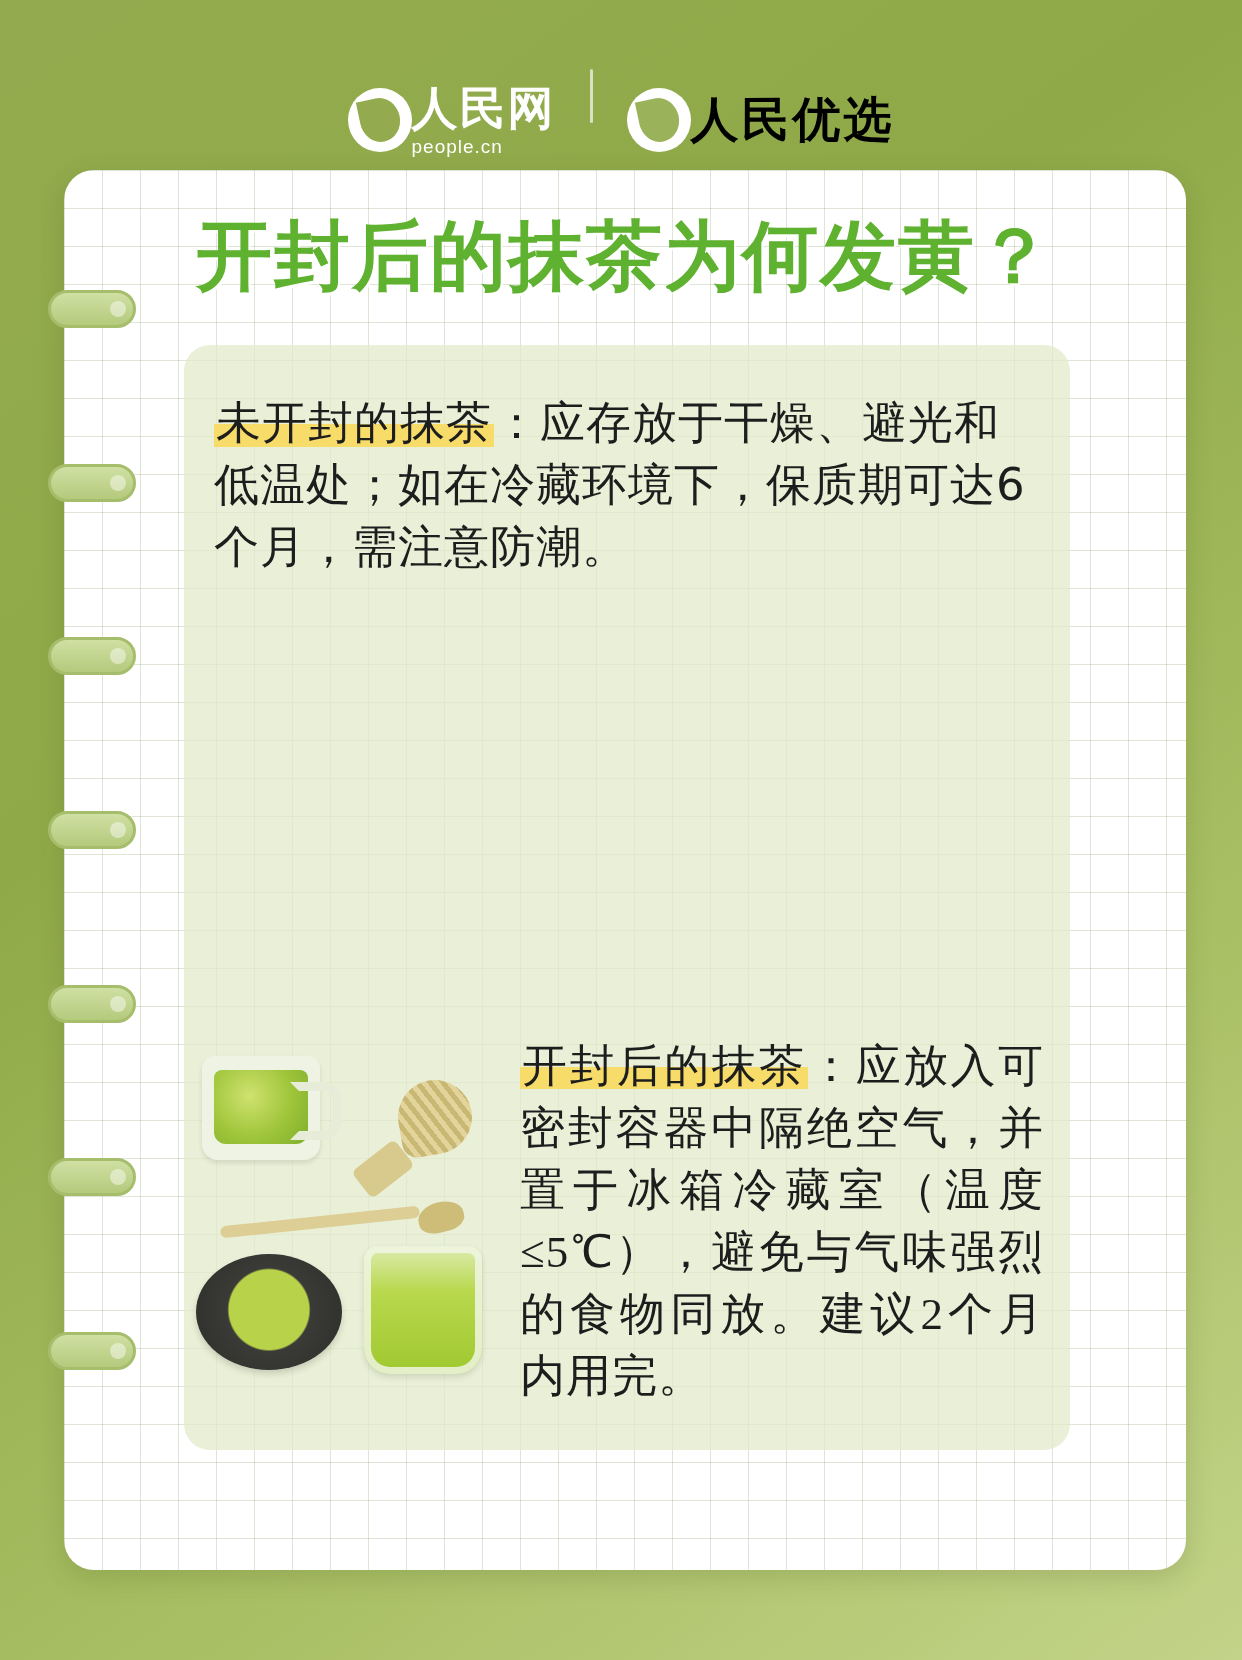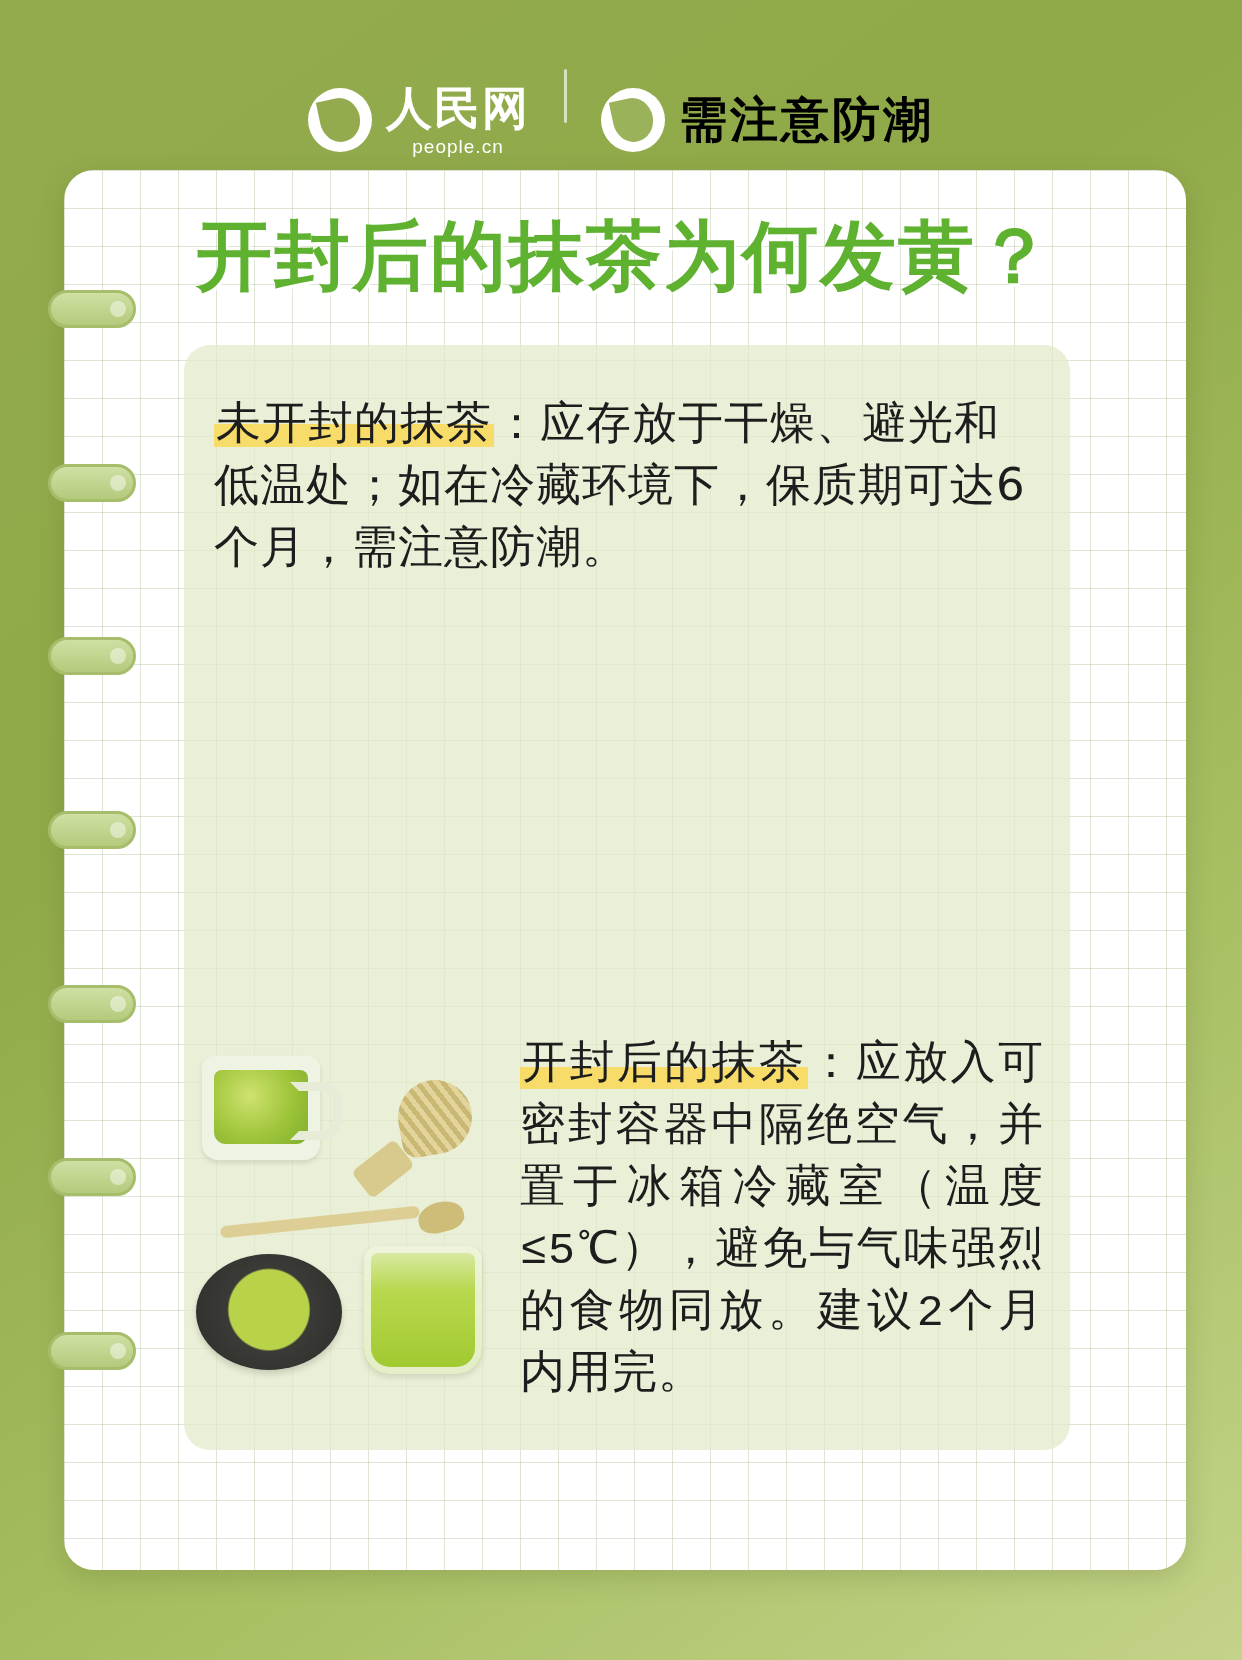--- a/index.html
+++ b/index.html
@@ -30,21 +30,20 @@
     width: 100%;
     height: 100px;
     display: flex;
     align-items: center;
     justify-content: center;
     gap: 34px;
   }
   .logo-block {
     display: flex;
     align-items: center;
-    gap: 14px;
     margin-top: 48px;
   }
   .logo-mark {
     width: 64px;
     height: 64px;
     border-radius: 50%;
     background: #ffffff;
     position: relative;
     flex: none;
   }
@@ -68,21 +67,20 @@
   }
   .logo-cn {
     font-size: 46px;
     font-weight: bold;
     letter-spacing: 2px;
   }
   .logo-en {
     font-size: 19px;
     letter-spacing: 1px;
     margin-top: 6px;
-    text-align: center;
   }
   .logo-divider {
     width: 3px;
     height: 54px;
     background: rgba(255,255,255,0.65);
     border-radius: 2px;
   }
   .logo-cn2 {
     font-size: 48px;
     font-weight: bold;
@@ -189,21 +187,21 @@
   
   .para-3 {
     position: absolute;
     left: 520px;
     top: 1035px;
     width: 524px;
     font-size: 45px;
     line-height: 1.38;
     color: #1d1d1d;
     letter-spacing: 1px;
-    font-family: Liberation Mono, monospace;
+    font-family: Liberation Serif, serif;
     text-align: justify;
   }
 
   
   .illustration {
     position: absolute;
     left: 196px;
     top: 1050px;
     width: 310px;
     height: 330px;
@@ -301,21 +299,21 @@
     <div class="logo-block">
       <span class="logo-mark"></span>
       <span class="logo-text">
         <div class="logo-cn">人民网</div>
         <div class="logo-en">people.cn</div>
       </span>
     </div>
     <div class="logo-divider"></div>
     <div class="logo-block">
       <span class="logo-mark small"></span>
-      <span class="logo-cn2">需注意防潮</span>
+      <span class="logo-cn2">人民优选</span>
     </div>
   </div>
 
   <div class="notebook"></div>
 
   <div class="rings">
     <div class="ring"></div>
     <div class="ring"></div>
     <div class="ring"></div>
     <div class="ring"></div>

